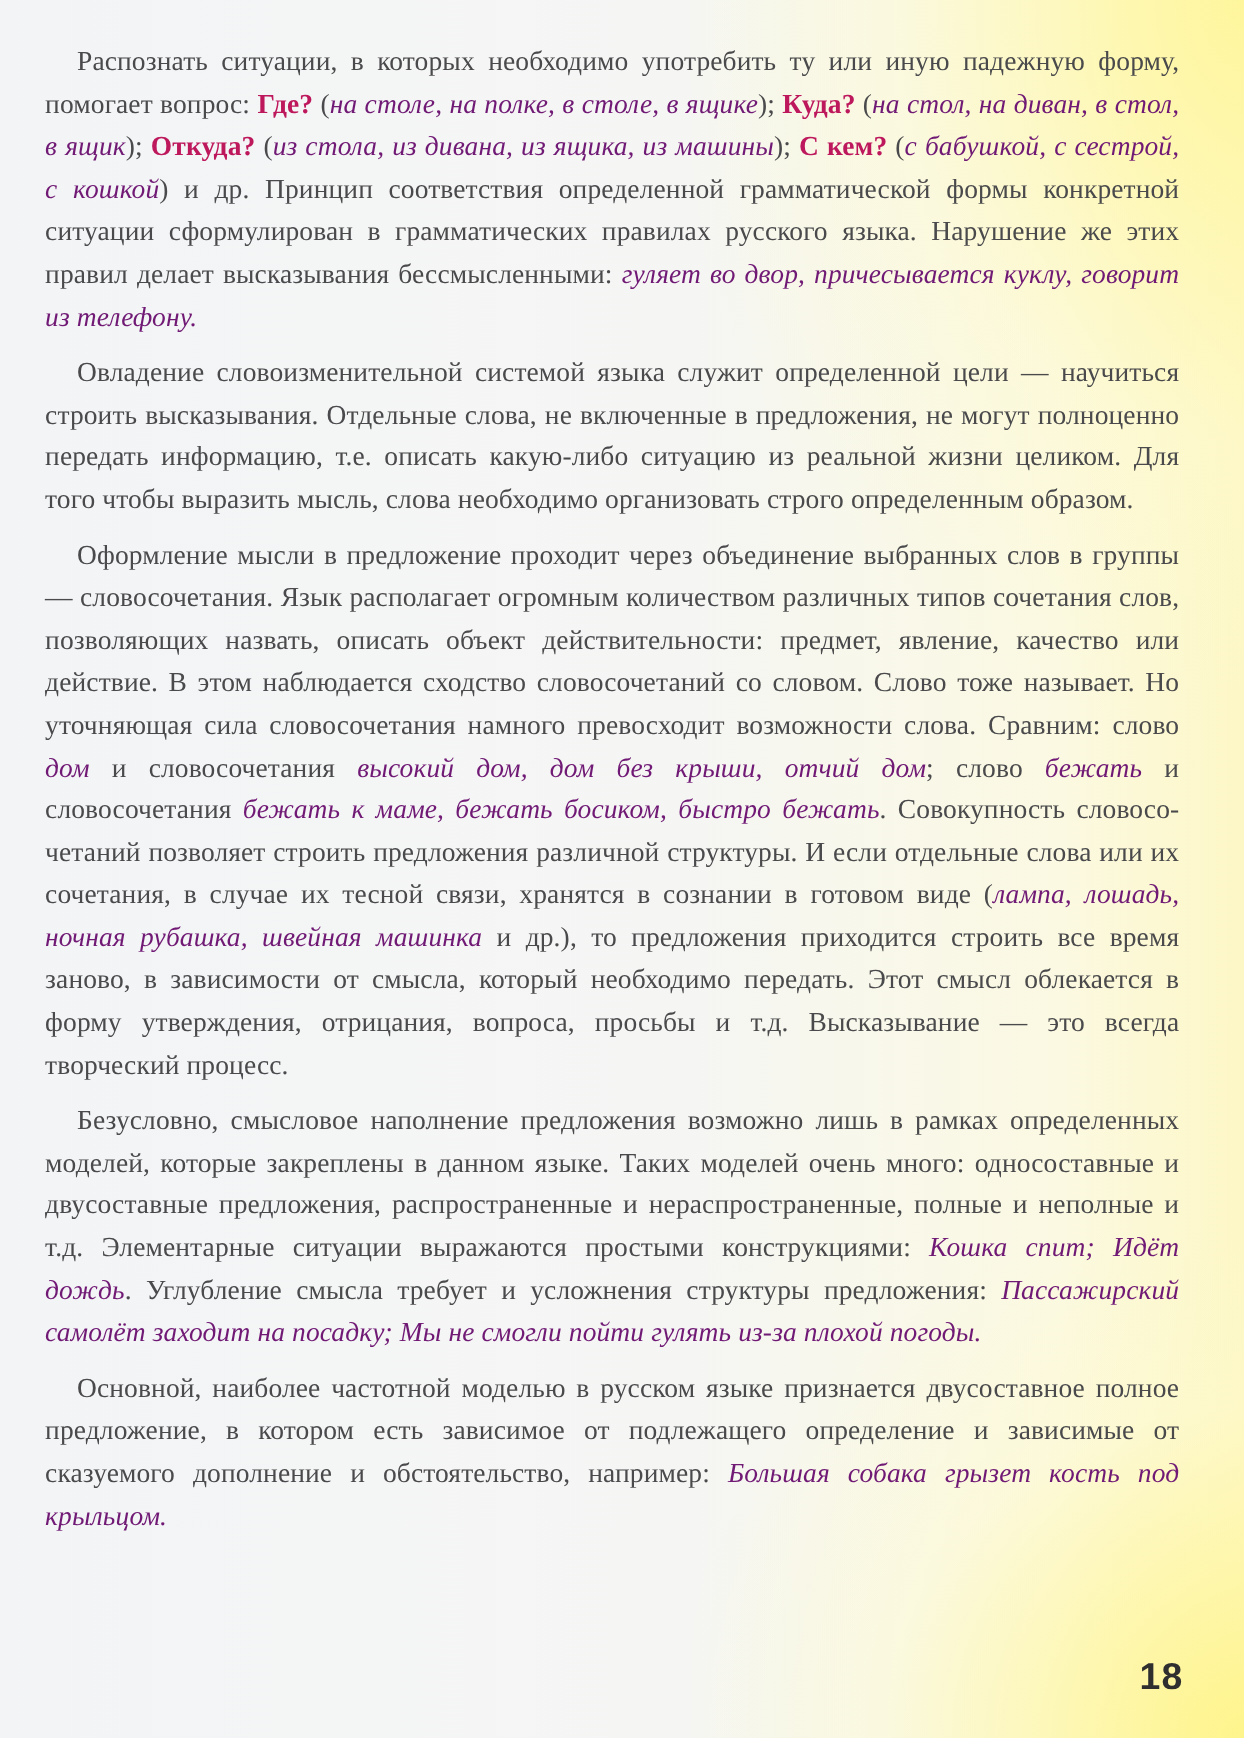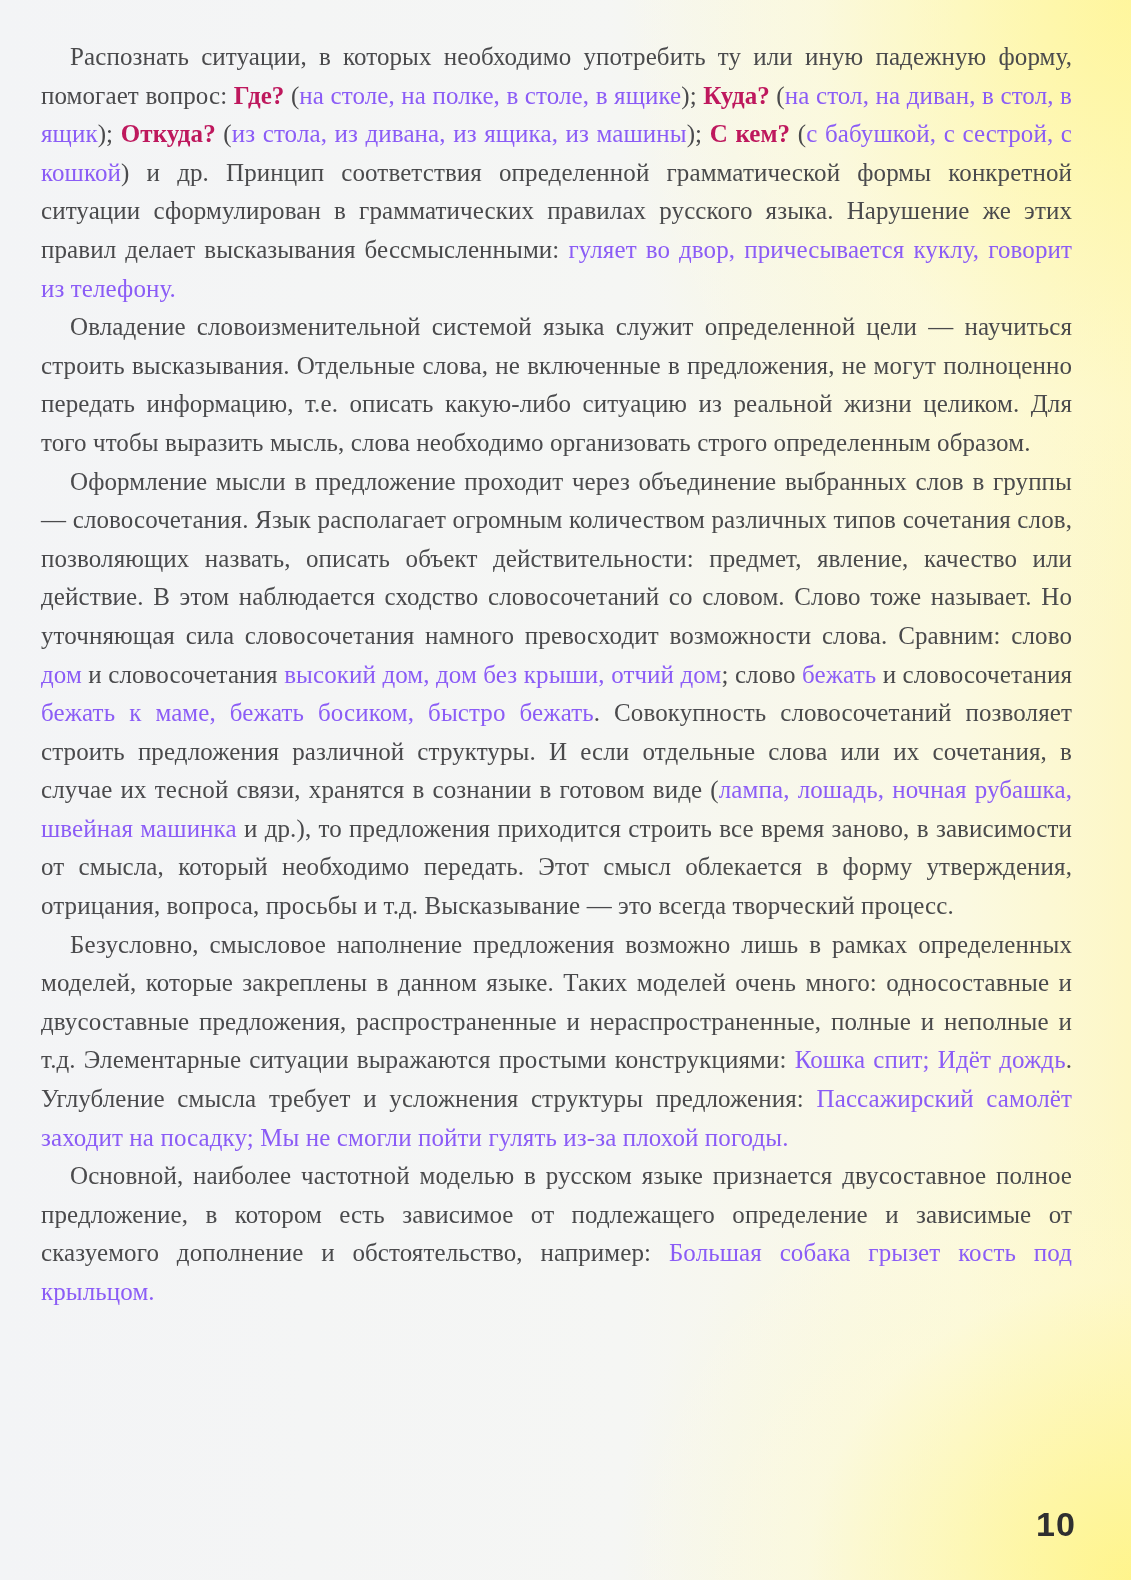--- a/index.html
+++ b/index.html
@@ -27,24 +27,25 @@
       color: #4a4a4c;
       text-align: justify;
       letter-spacing: 0.1px;
     }
     .para {
       margin: 0;
       text-indent: 29px;
       text-align-last: left;
     }
     .para + .para {
-      margin-top: 0px;
+      margin-top: 12px;
     }
     .it {
-      color: #8b5cf6;
+      font-style: italic;
+      color: #701a75;
     }
     .b {
       font-weight: bold;
       color: #be185d;
     }
     .page-number {
       position: absolute;
       left: 1036px;
       top: 1505px;
       font-family: "Liberation Sans", "DejaVu Sans", sans-serif;
@@ -58,13 +59,13 @@
 <body>
 
 <div class="page">
   <p class="para"><span class="">Распознать ситуации, в которых необходимо употребить ту или иную падежную форму, помогает вопрос: </span><span class="b">Где?</span><span class=""> (</span><span class="it">на столе, на полке, в столе, в ящике</span><span class="">); </span><span class="b">Куда?</span><span class=""> (</span><span class="it">на стол, на диван, в стол, в ящик</span><span class="">); </span><span class="b">Откуда?</span><span class=""> (</span><span class="it">из стола, из дивана, из ящика, из машины</span><span class="">); </span><span class="b">С кем?</span><span class=""> (</span><span class="it">с бабушкой, с сестрой, с кошкой</span><span class="">) и др. Принцип соответствия определенной грамматической формы конкретной ситуации сформулирован в грамматических правилах русского языка. Нарушение же этих правил делает высказывания бессмысленными: </span><span class="it">гуляет во двор, причесывается куклу, говорит из телефону.</span></p>
   <p class="para"><span class="">Овладение словоизменительной системой языка служит определенной цели — научиться строить высказывания. Отдельные слова, не включенные в предложения, не могут полноценно передать информацию, т.е. описать какую-либо ситуацию из реальной жизни целиком. Для того чтобы выразить мысль, слова необходимо организовать строго определенным образом.</span></p>
   <p class="para"><span class="">Оформление мысли в предложение проходит через объединение выбранных слов в группы — словосочетания. Язык располагает огромным количеством различных типов сочетания слов, позволяющих назвать, описать объект действительности: предмет, явление, качество или действие. В этом наблюдается сходство словосоче­таний со словом. Слово тоже называет. Но уточняющая сила словосочетания намного превосходит возможности слова. Сравним: слово </span><span class="it">дом</span><span class=""> и словосочетания </span><span class="it">высокий дом, дом без крыши, отчий дом</span><span class="">; слово </span><span class="it">бежать</span><span class=""> и словосочетания </span><span class="it">бежать к маме, бежать босиком, быстро бежать</span><span class="">. Совокупность словосо­четаний позволяет строить предложения различной структуры. И если отдельные слова или их сочетания, в случае их тесной связи, хранятся в сознании в готовом виде (</span><span class="it">лампа, лошадь, ночная рубашка, швейная машинка</span><span class=""> и др.), то предложения приходится строить все время заново, в зависимости от смысла, который необходимо передать. Этот смысл облекается в форму утверждения, отрицания, вопроса, просьбы и т.д. Высказывание — это всегда творческий процесс.</span></p>
   <p class="para"><span class="">Безусловно, смысловое наполнение предложения возможно лишь в рамках определенных моделей, которые закреплены в данном языке. Таких моделей очень много: односоставные и двусоставные предложения, распространенные и нераспро­страненные, полные и неполные и т.д. Элементарные ситуации выражаются простыми конструкциями: </span><span class="it">Кошка спит; Идёт дождь</span><span class="">. Углубление смысла требует и усложнения структуры предложения: </span><span class="it">Пассажирский самолёт заходит на посадку; Мы не смогли пойти гулять из-за плохой погоды.</span></p>
   <p class="para"><span class="">Основной, наиболее частотной моделью в русском языке признается двусоставное полное предложение, в котором есть зависимое от подлежащего определение и зависимые от сказуемого дополнение и обстоятельство, например: </span><span class="it">Большая собака грызет кость под крыльцом.</span></p>
 </div>
 
-<div class="page-number">10</div>
+<div class="page-number">18</div>
 
 </body></html>

